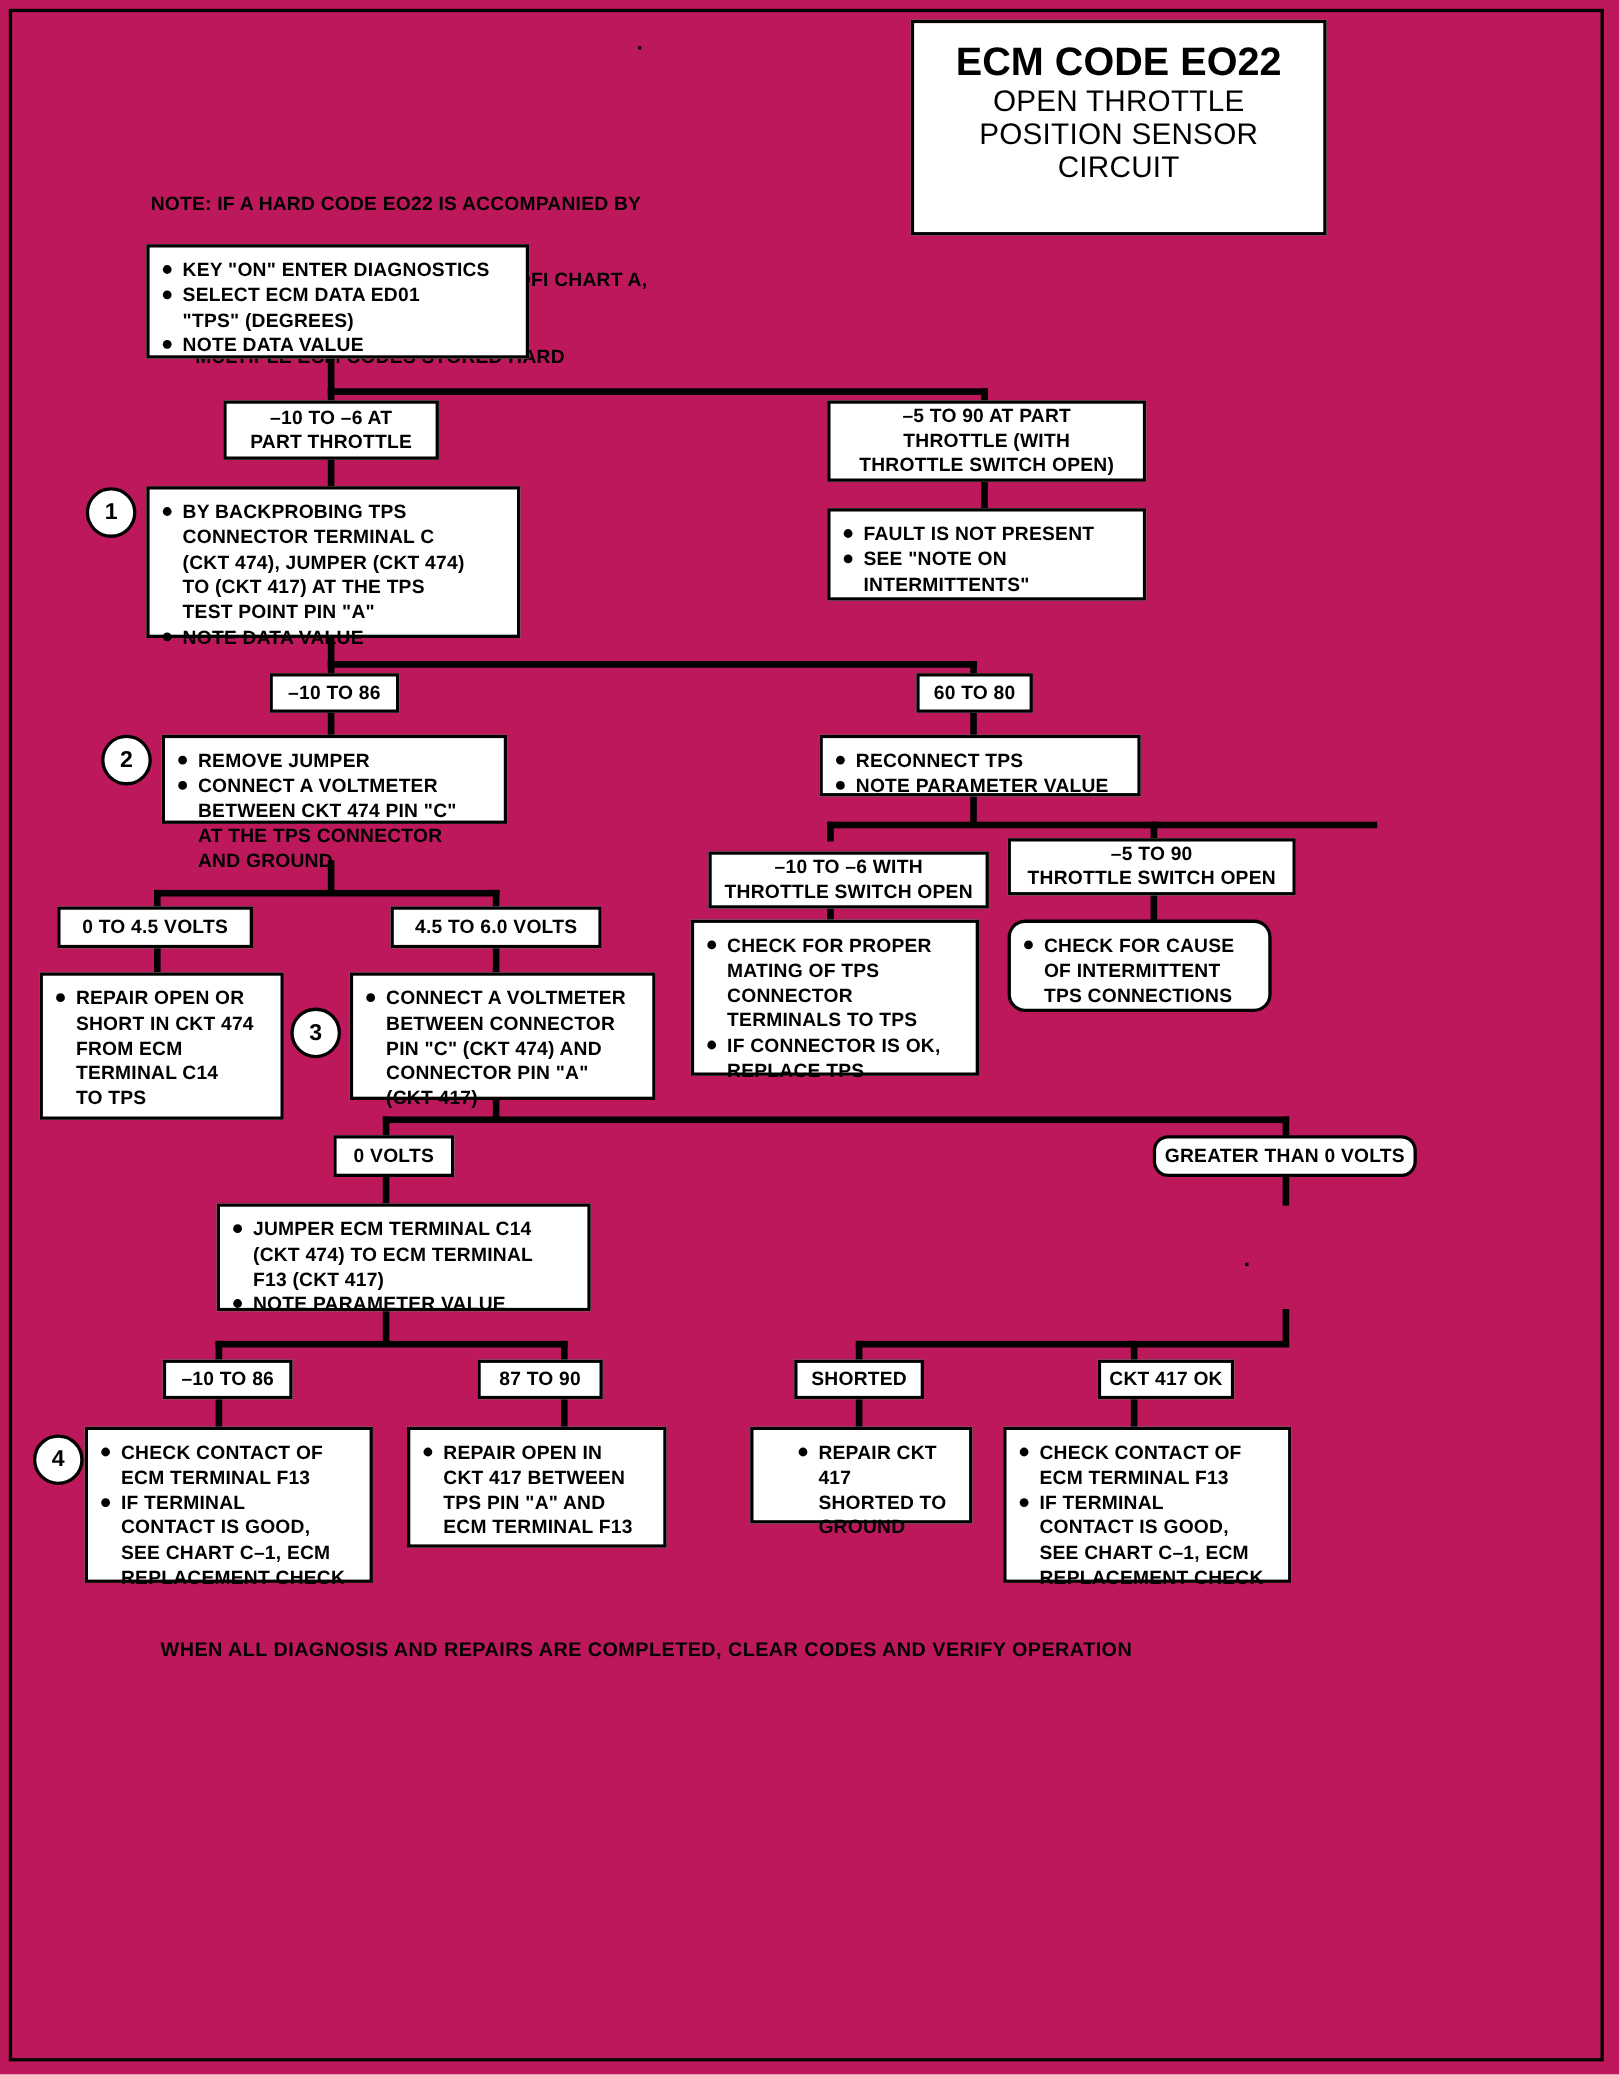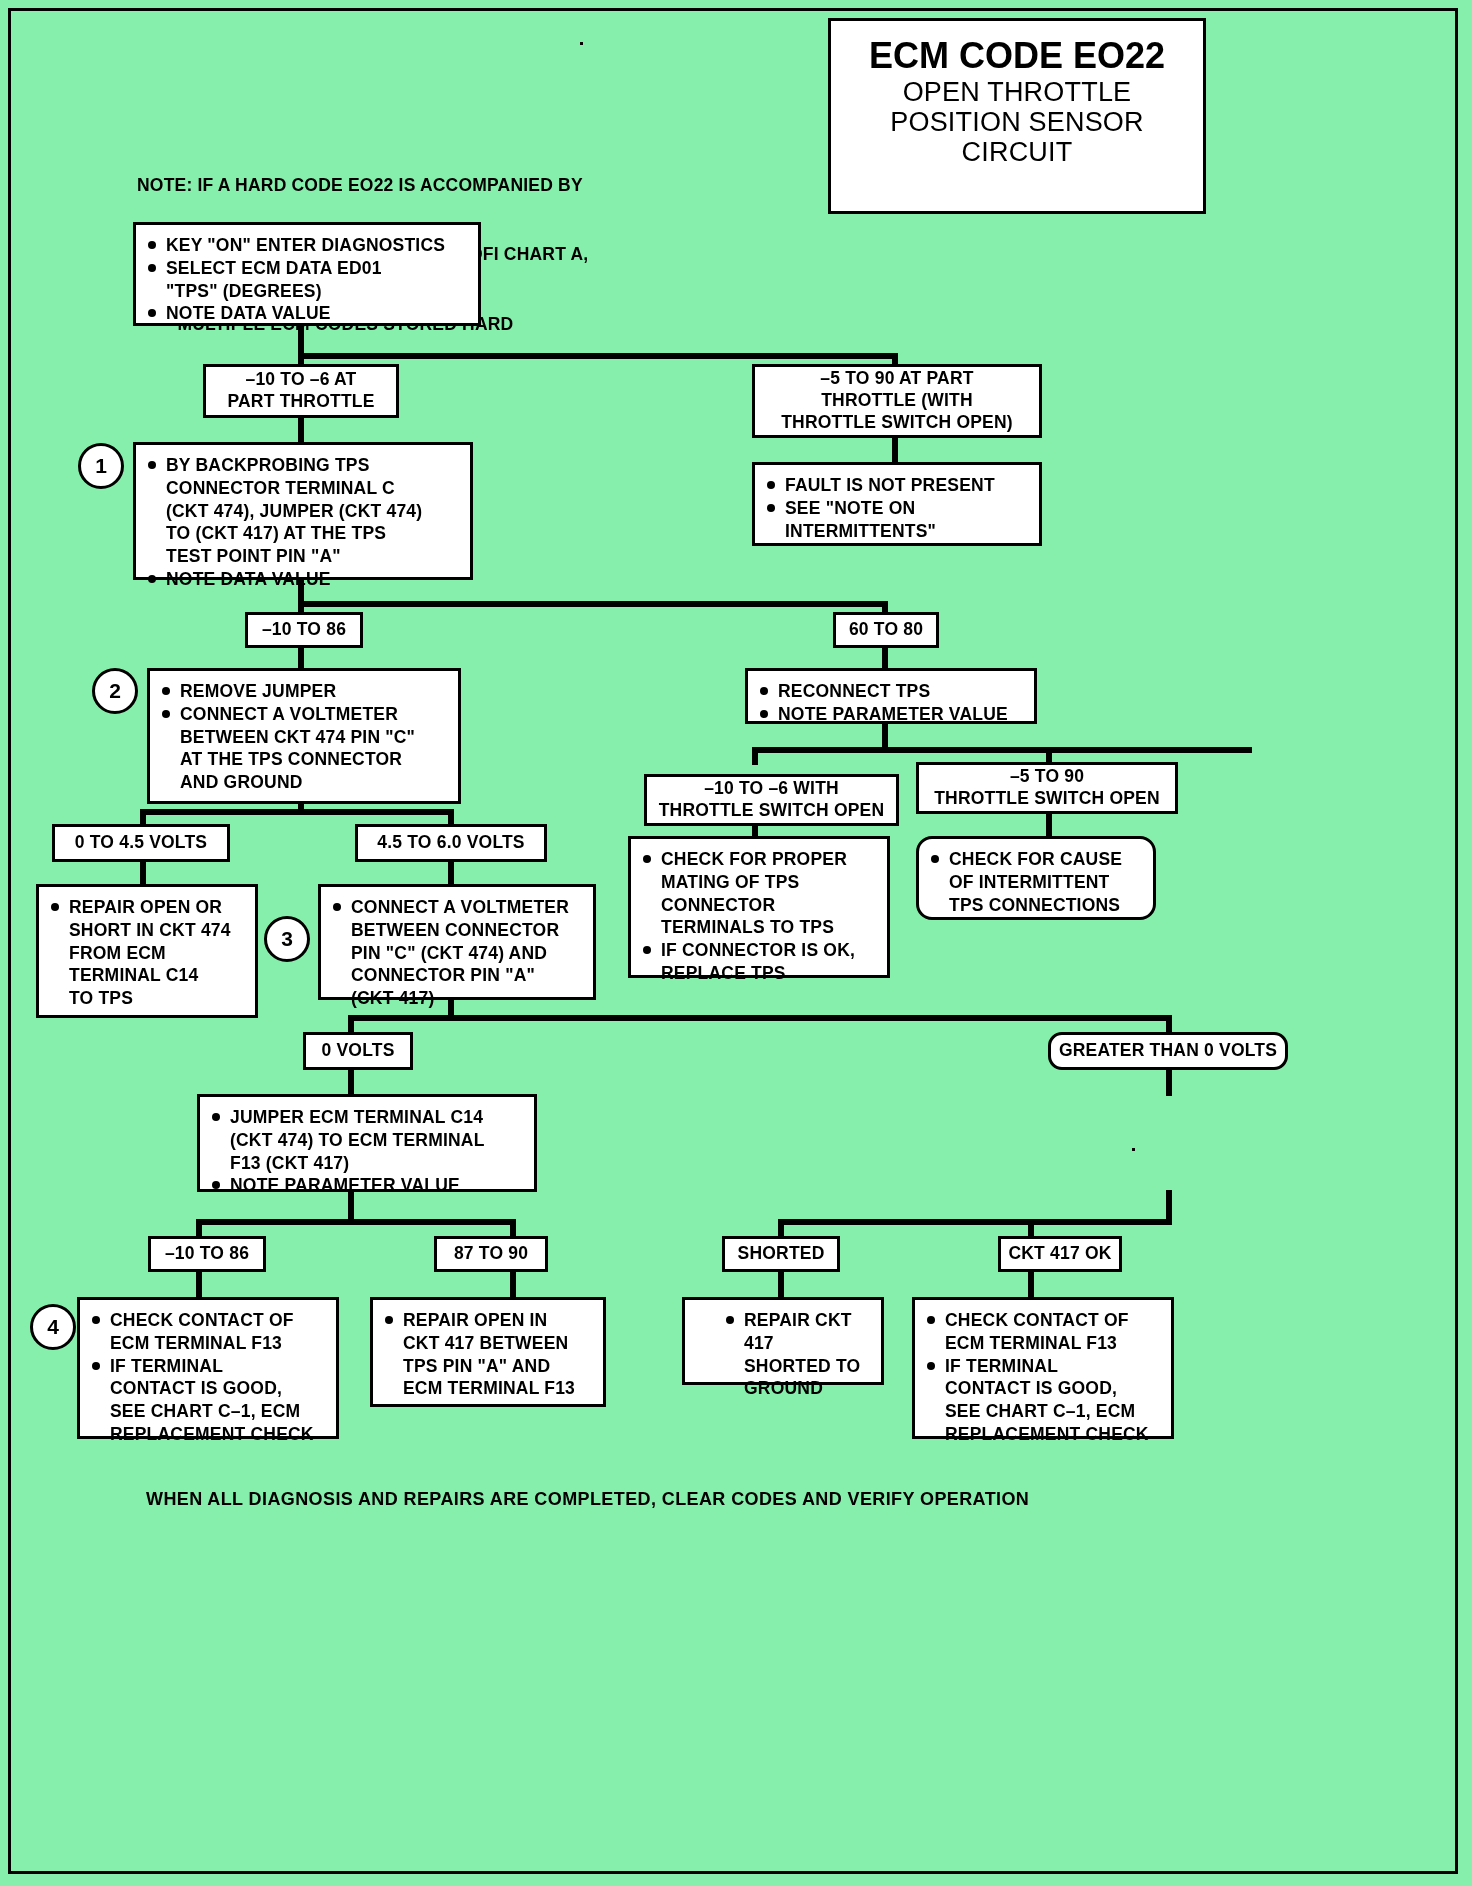--- a/index.html
+++ b/index.html
@@ -1,17 +1,17 @@
 <!DOCTYPE html>
 <html><head>
 <meta charset="utf-8">
 <style>
   html,body{margin:0;padding:0;background:#fff;}
   body{font-family:"Liberation Sans",sans-serif;}
-  #page{position:relative;width:1472px;height:1886px;background:#86efac;overflow:hidden;}
+  #page{position:relative;width:1472px;height:1886px;background:#be185d;overflow:hidden;}
   #frame{position:absolute;left:8px;top:8px;width:1450px;height:1866px;border:3px solid #000;box-sizing:border-box;}
 
   .bx{position:absolute;border:3px solid #000;background:#fff;box-sizing:border-box;
       font-weight:bold;letter-spacing:.3px;color:#000;}
   .ctr{display:flex;align-items:center;justify-content:center;text-align:center;}
   .ttl{position:absolute;border:3px solid #000;background:#fff;box-sizing:border-box;
        display:flex;flex-direction:column;align-items:center;justify-content:flex-start;}
   .ttl .t1{font-size:36px;font-weight:bold;letter-spacing:0px;margin-top:14px;}
   .ttl .t2{font-size:27px;font-weight:normal;line-height:1.12;text-align:center;letter-spacing:.2px;}
 
@@ -162,21 +162,21 @@
   <div class="bx ctr" style="left:245px;top:612px;width:118px;height:36px;">
     <div class="vlabel">–10 TO 86</div>
   </div>
   <div class="bx ctr" style="left:833px;top:612px;width:106px;height:36px;">
     <div class="vlabel">60 TO 80</div>
   </div>
 
   <div class="circ" style="left:92px;top:668px;width:40px;height:40px;">
     <span>2</span>
   </div>
-  <div class="bx pad" style="left:147px;top:668px;width:314px;height:136px;">
+  <div class="bx pad" style="left:147px;top:668px;width:314px;height:81px;">
     <ul class="bl">
       <li>REMOVE JUMPER</li>
       <li>CONNECT A VOLTMETER</li>
       <li class="nb">BETWEEN CKT 474 PIN "C"</li>
       <li class="nb">AT THE TPS CONNECTOR</li>
       <li class="nb">AND GROUND</li>
     </ul>
   </div>
 
   <div class="bx pad" style="left:745px;top:668px;width:292px;height:56px;">

